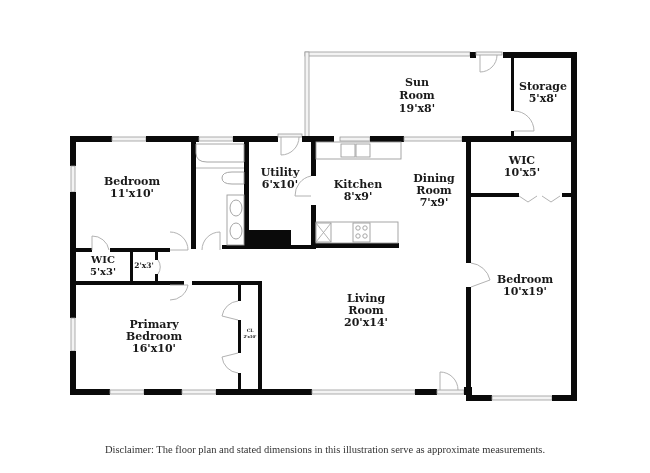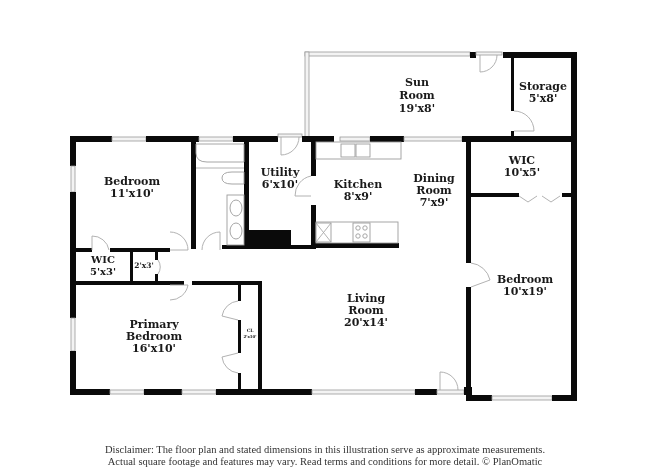--- a/index.html
+++ b/index.html
@@ -180,14 +180,13 @@
     <text class="lbl" font-size="11" x="154" y="340">Bedroom</text>
     <text class="lbl" font-size="11" x="154" y="352">16'x10'</text>
 
     <text class="lbl" font-size="4.5" x="250" y="332">CL</text>
     <text class="lbl" font-size="4" x="250" y="338">2'x10'</text>
   </g>
 </svg>
 
 <div class="disclaimer">
   <div>Disclaimer: The floor plan and stated dimensions in this illustration serve as approximate measurements.</div>
-  <div>Actual square footage and features may vary. Read terms and conditions for more detail. © PlanOmatic</div>
 </div>
 
 </body></html>

